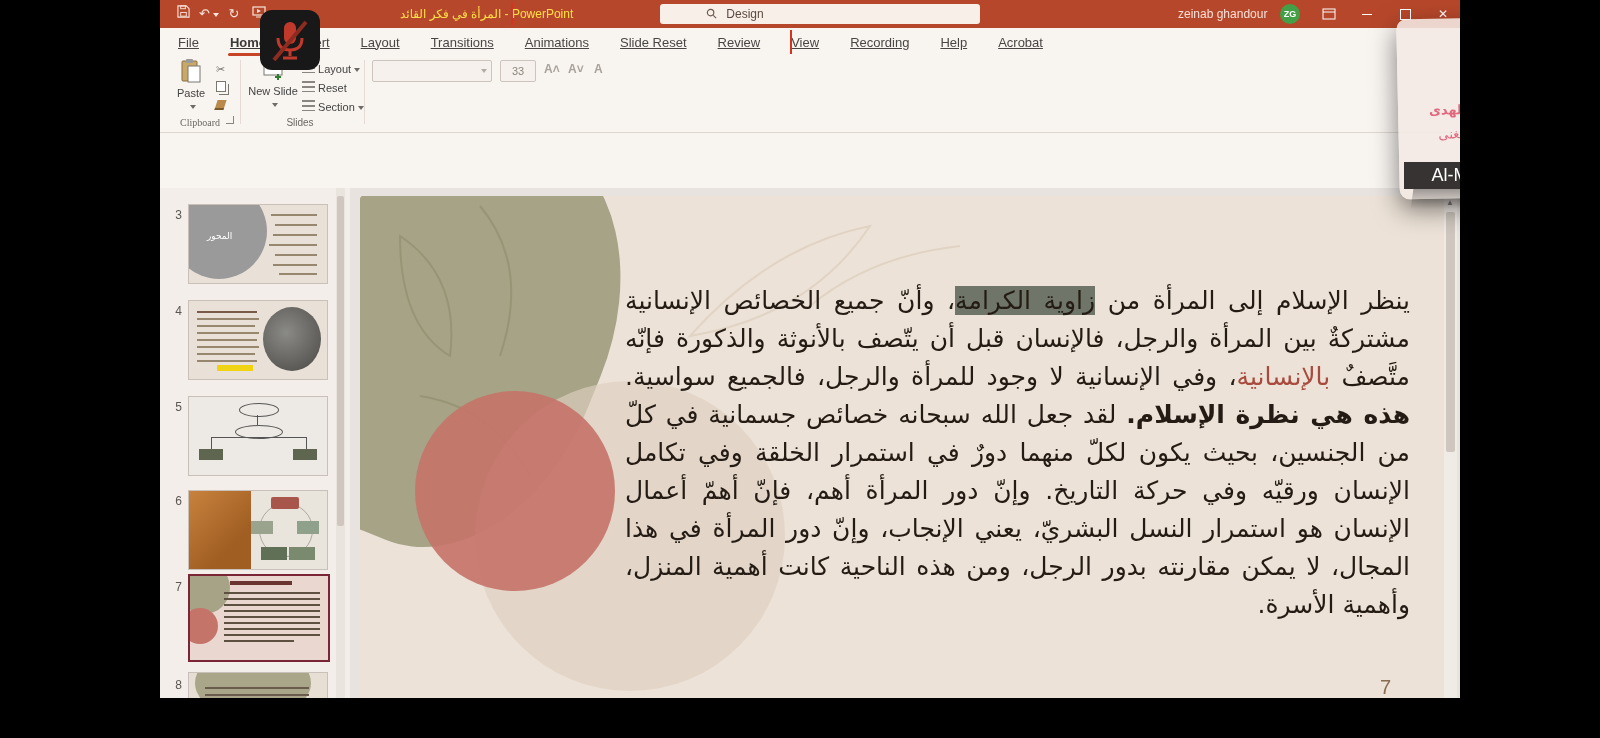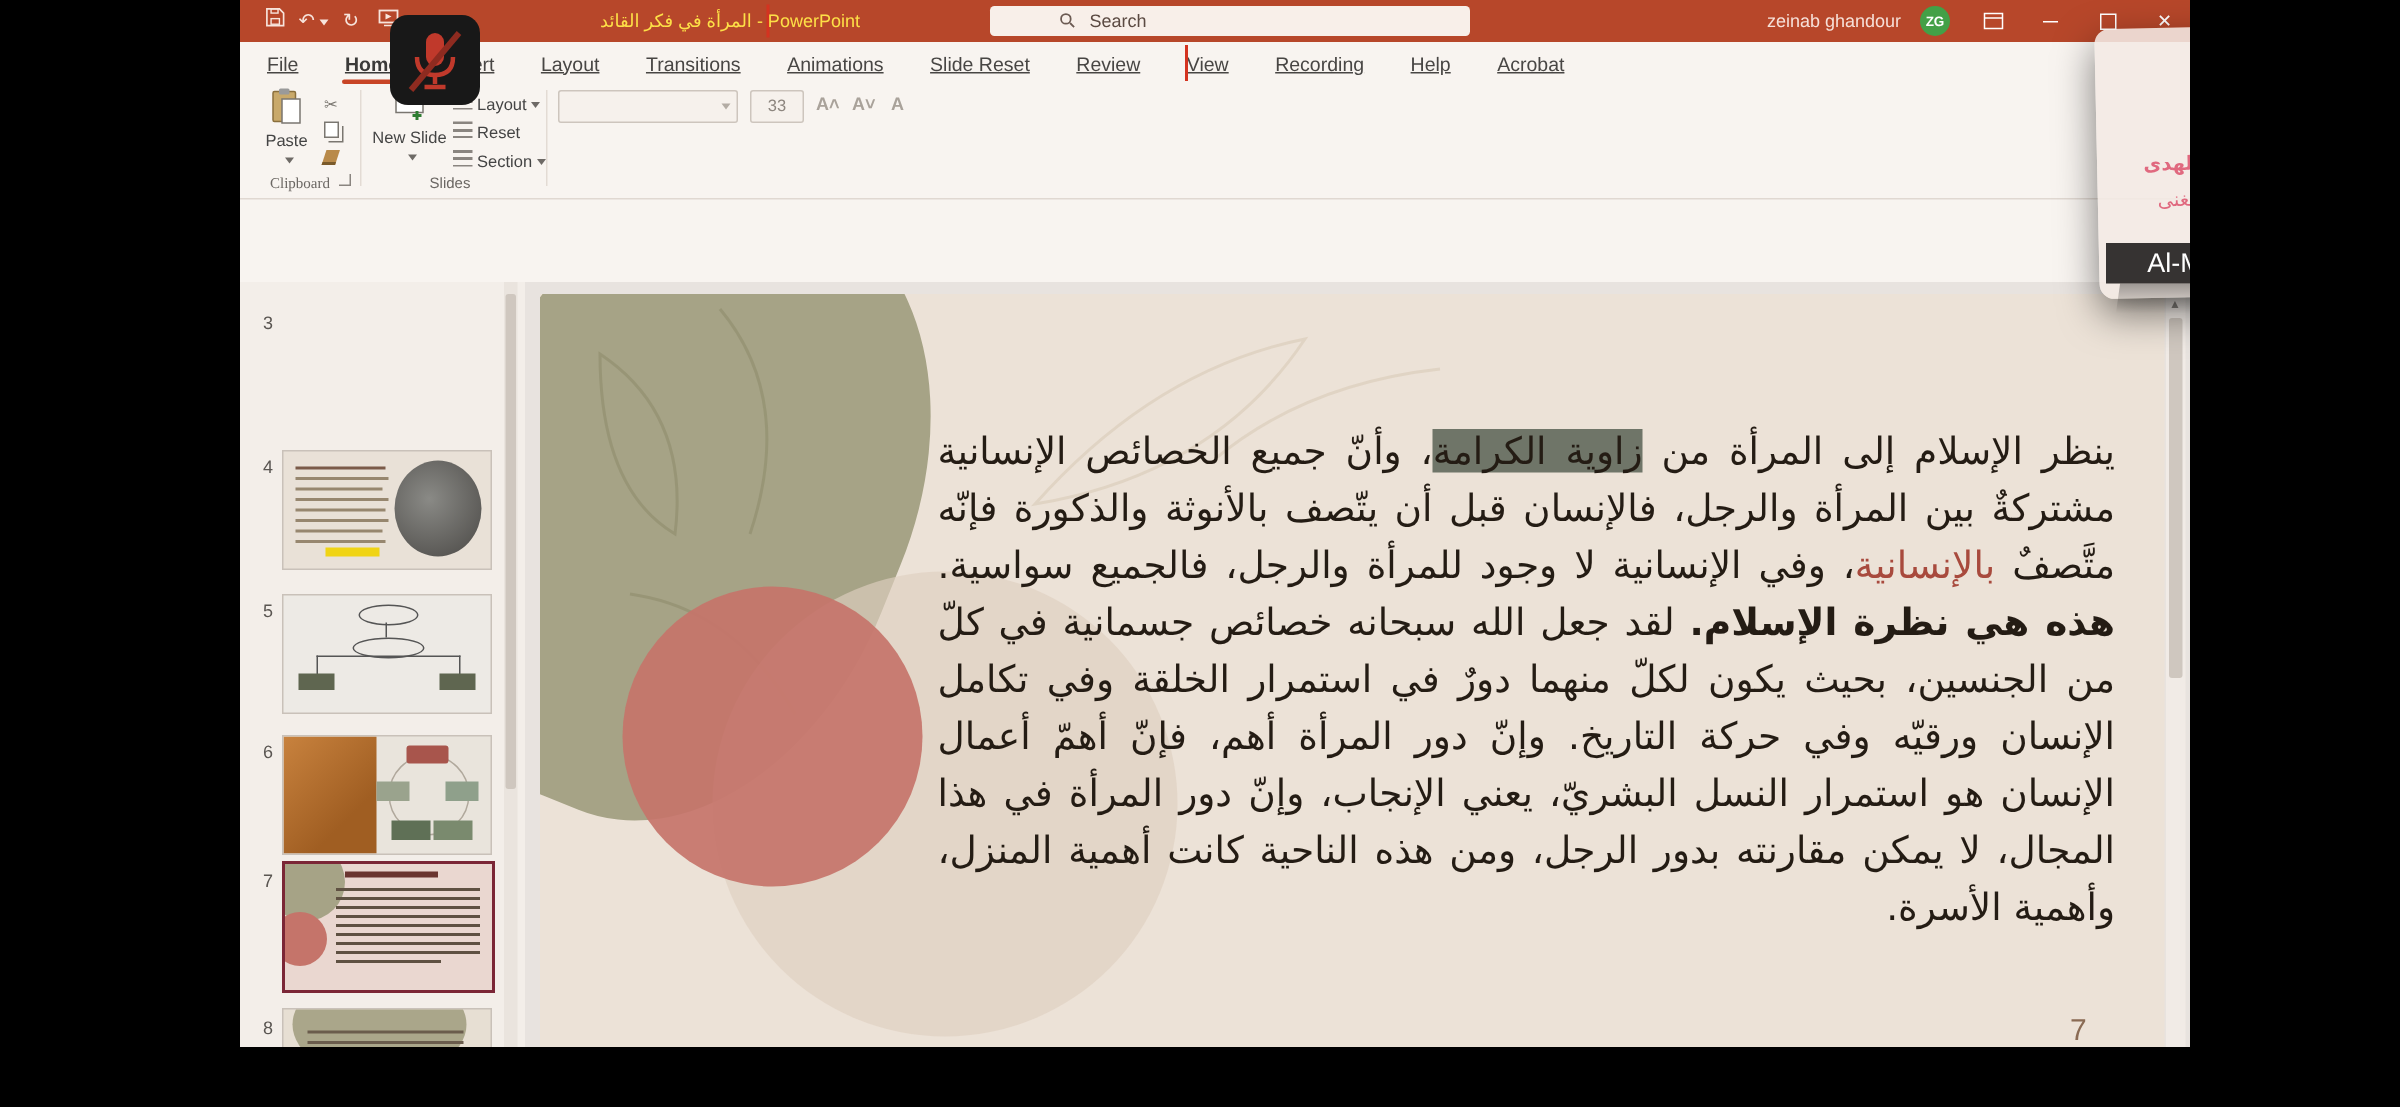--- a/index.html
+++ b/index.html
@@ -82,21 +82,21 @@
     <div class="redline" style="left:351px;top:3px;height:22px;"></div>
     <div class="abs" style="left:240px;top:0;height:28px;line-height:28px;font-size:12px;color:#fde047;">المرأة في فكر القائد - PowerPoint</div>
 
     <div id="searchbox">
       <span style="margin-left:46px;">
         <svg width="11" height="11" viewBox="0 0 12 12" style="vertical-align:-1px;">
             <circle cx="5" cy="5" r="3.5" fill="none" stroke="#6b5a52" stroke-width="1.3"></circle>
             <path d="M8 8l3 3" stroke="#6b5a52" stroke-width="1.3"></path>
           </svg>
       </span>
-      <span style="margin-left:6px;">Search</span>
+      <span style="margin-left:6px;">Design</span>
     </div>
 
     <div class="abs" style="left:1018px;top:0;height:28px;line-height:28px;font-size:12px;color:#f6e0d8;">zeinab ghandour</div>
     <div id="avatar">ZG</div>
     <div class="winctl" style="left:1152px;">
       <svg width="14" height="12" viewBox="0 0 14 12" style="margin-top:8px;">
           <rect x="1" y="1" width="12" height="10" fill="none" stroke="#fff"></rect>
           <path d="M1 4h12" stroke="#fff"></path>
         </svg>
     </div>
@@ -159,20 +159,31 @@
     <div class="combo" style="left:212px;top:4px;width:118px;">
         <span class="cdn lite" style="float:right;margin:8px 4px 0 0;"></span>
       </div>
     <div class="combo" style="left:340px;top:4px;width:34px;text-align:center;"><span>33</span></div>
     <div class="fbtn" style="left:384px;top:6px;"><span>A</span>˄</div>
     <div class="fbtn" style="left:408px;top:6px;"><span>A</span>˅</div>
     <div class="fbtn" style="left:434px;top:6px;"><span>A</span></div>
 
   <div id="thumbpanel">
     <div class="thumbnum" style="top:20px;">3</div>
+    <div class="thumb" style="top:16px;">
+      <div class="abs" style="left:-18px;top:-22px;width:96px;height:96px;background:#9b9a9b;border-radius:50%;"></div>
+      <div class="abs ar" style="left:18px;top:26px;color:#fff;font-size:9px;">المحور</div>
+      <div class="tl" style="left:82px;top:9px;width:46px;"></div>
+          <div class="tl" style="left:86px;top:19px;width:42px;"></div>
+      <div class="tl" style="left:84px;top:29px;width:44px;"></div>
+          <div class="tl" style="left:80px;top:39px;width:48px;"></div>
+      <div class="tl" style="left:86px;top:49px;width:42px;"></div>
+          <div class="tl" style="left:84px;top:59px;width:44px;"></div>
+      <div class="tl" style="left:90px;top:68px;width:38px;"></div>
+    </div>
 
     <div class="thumbnum" style="top:116px;">4</div>
     <div class="thumb" style="top:112px;">
       <div class="abs" style="right:6px;top:6px;width:58px;height:64px;border-radius:50%;background:radial-gradient(circle at 40% 40%,#8a8a86,#4a4845);"></div>
       <div class="tl" style="left:8px;top:10px;width:60px;background:#7a5a48;"></div>
           <div class="tl" style="left:8px;top:17px;width:62px;"></div>
       <div class="tl" style="left:8px;top:24px;width:58px;"></div>
           <div class="tl" style="left:8px;top:31px;width:62px;"></div>
       <div class="tl" style="left:8px;top:38px;width:60px;"></div>
           <div class="tl" style="left:8px;top:45px;width:62px;"></div>

